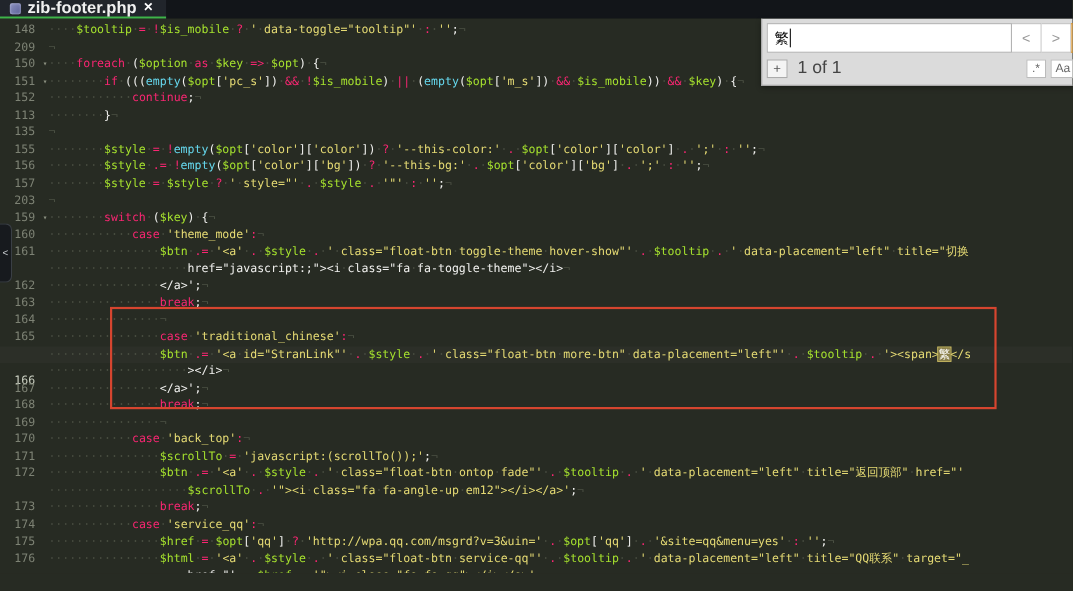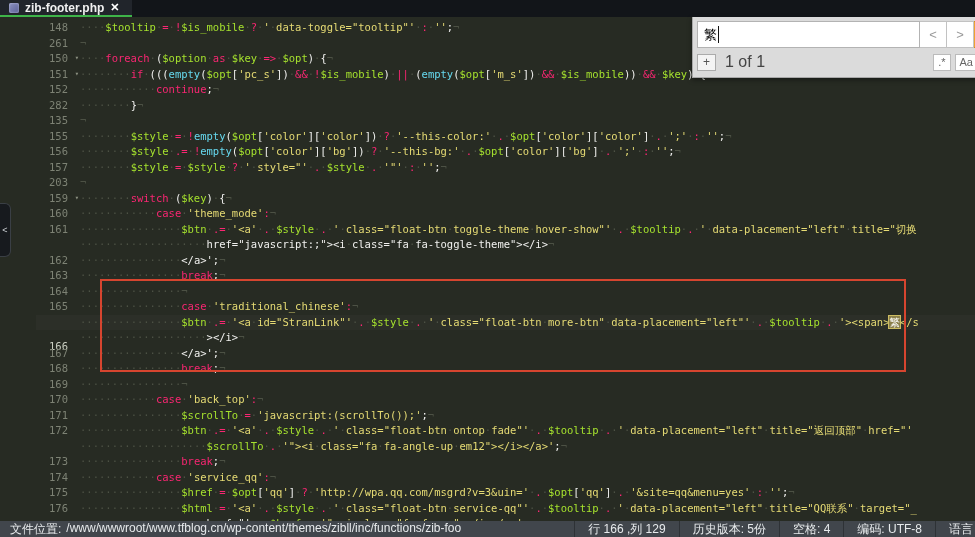--- a/index.html
+++ b/index.html
@@ -4,29 +4,29 @@
 <style>
   * { margin:0; padding:0; box-sizing:border-box; }
   html,body { width:975px; height:537px; overflow:hidden; background:#272b23;
               font-family:"Liberation Sans", sans-serif; }
   .screen { position:relative; width:975px; height:537px; overflow:hidden; }
 
   
   .tabbar { position:absolute; top:0; left:0; right:0; height:17px; background:#121519; display:flex; }
   .tab { display:inline-flex; align-items:center; gap:6px; padding:0 12px 0 9px;
          background:#21252b; border-bottom:2px solid #3eb449; height:17px; }
-  .tab-label { color:#f0f0f0; font-size:12px; font-weight:bold; white-space:nowrap; }
+  .tab-label { color:#f0f0f0; font-size:15px; font-weight:bold; white-space:nowrap; }
   .file-icon { width:10px; height:10px; border-radius:2px;
                background:linear-gradient(135deg,#8d92c0 0%,#6f74a8 60%,#5c6094 100%);
                box-shadow:inset 0 0 2px #c8cbe8; flex:none; }
   .tab-close { color:#ffffff; font-size:11px; font-weight:bold; line-height:1; cursor:pointer; }
 
   
   .editor { position:absolute; top:17px; left:0; right:0; bottom:16px; background:#272b23; overflow:hidden; }
-  .code-lines { padding-top:3px;padding-left:36px; }
+  .code-lines { padding-top:3px; }
   .code-row { display:flex; height:15.5px; line-height:15.5px;
               font-family:"DejaVu Sans Mono", monospace; font-size:10.5px; white-space:pre; }
   .code-row.active { background:rgba(255,255,255,0.025); }
   .gut { flex:none; width:44px; color:#7d8274; text-align:right; padding-right:12px;
          font-size:10.5px; position:relative; }
   .gut-active { background:#40453a; color:#c9cec0;margin-top:24px; }
   .fold { position:absolute; right:1px; top:0px; font-size:7px; color:#8b9080; }
   .ct { flex:1; white-space:pre; overflow:visible; }
   .tk-ws  { color:#4c5144; }
   .tk-kw  { color:#f92672; }
@@ -84,25 +84,25 @@
     <div class="tab">
       <span class="file-icon"></span>
       <span class="tab-label">zib-footer.php</span>
       <span class="tab-close">✕</span>
     </div>
   </div>
 
   <div class="editor">
     <div class="code-lines">
         <div class="code-row"><div class="gut">148</div><div class="ct"><span class="tk-ws">·</span><span class="tk-ws">·</span><span class="tk-ws">·</span><span class="tk-ws">·</span><span class="tk-var">$tooltip</span><span class="tk-ws">·</span><span class="tk-kw">=</span><span class="tk-ws">·</span><span class="tk-kw">!</span><span class="tk-var">$is_mobile</span><span class="tk-ws">·</span><span class="tk-kw">?</span><span class="tk-ws">·</span><span class="tk-str">'</span><span class="tk-ws">·</span><span class="tk-str">data-toggle="tooltip"'</span><span class="tk-ws">·</span><span class="tk-kw">:</span><span class="tk-ws">·</span><span class="tk-str">''</span><span class="tk-pln">;</span><span class="tk-ws">¬</span></div></div>
-        <div class="code-row"><div class="gut">261</div><div class="ct"><span class="tk-ws">¬</span></div></div>
+        <div class="code-row"><div class="gut">209</div><div class="ct"><span class="tk-ws">¬</span></div></div>
         <div class="code-row"><div class="gut">150<span class="fold">▾</span></div><div class="ct"><span class="tk-ws">·</span><span class="tk-ws">·</span><span class="tk-ws">·</span><span class="tk-ws">·</span><span class="tk-kw">foreach</span><span class="tk-ws">·</span><span class="tk-pln">(</span><span class="tk-var">$option</span><span class="tk-ws">·</span><span class="tk-kw">as</span><span class="tk-ws">·</span><span class="tk-var">$key</span><span class="tk-ws">·</span><span class="tk-kw">=&gt;</span><span class="tk-ws">·</span><span class="tk-var">$opt</span><span class="tk-pln">)</span><span class="tk-ws">·</span><span class="tk-pln">{</span><span class="tk-ws">¬</span></div></div>
         <div class="code-row"><div class="gut">151<span class="fold">▾</span></div><div class="ct"><span class="tk-ws">·</span><span class="tk-ws">·</span><span class="tk-ws">·</span><span class="tk-ws">·</span><span class="tk-ws">·</span><span class="tk-ws">·</span><span class="tk-ws">·</span><span class="tk-ws">·</span><span class="tk-kw">if</span><span class="tk-ws">·</span><span class="tk-pln">(((</span><span class="tk-fn">empty</span><span class="tk-pln">(</span><span class="tk-var">$opt</span><span class="tk-pln">[</span><span class="tk-str">'pc_s'</span><span class="tk-pln">])</span><span class="tk-ws">·</span><span class="tk-kw">&amp;&amp;</span><span class="tk-ws">·</span><span class="tk-kw">!</span><span class="tk-var">$is_mobile</span><span class="tk-pln">)</span><span class="tk-ws">·</span><span class="tk-kw">||</span><span class="tk-ws">·</span><span class="tk-pln">(</span><span class="tk-fn">empty</span><span class="tk-pln">(</span><span class="tk-var">$opt</span><span class="tk-pln">[</span><span class="tk-str">'m_s'</span><span class="tk-pln">])</span><span class="tk-ws">·</span><span class="tk-kw">&amp;&amp;</span><span class="tk-ws">·</span><span class="tk-var">$is_mobile</span><span class="tk-pln">))</span><span class="tk-ws">·</span><span class="tk-kw">&amp;&amp;</span><span class="tk-ws">·</span><span class="tk-var">$key</span><span class="tk-pln">)</span><span class="tk-ws">·</span><span class="tk-pln">{</span><span class="tk-ws">¬</span></div></div>
         <div class="code-row"><div class="gut">152</div><div class="ct"><span class="tk-ws">·</span><span class="tk-ws">·</span><span class="tk-ws">·</span><span class="tk-ws">·</span><span class="tk-ws">·</span><span class="tk-ws">·</span><span class="tk-ws">·</span><span class="tk-ws">·</span><span class="tk-ws">·</span><span class="tk-ws">·</span><span class="tk-ws">·</span><span class="tk-ws">·</span><span class="tk-kw">continue</span><span class="tk-pln">;</span><span class="tk-ws">¬</span></div></div>
-        <div class="code-row"><div class="gut">282</div><div class="ct"><span class="tk-ws">·</span><span class="tk-ws">·</span><span class="tk-ws">·</span><span class="tk-ws">·</span><span class="tk-ws">·</span><span class="tk-ws">·</span><span class="tk-ws">·</span><span class="tk-ws">·</span><span class="tk-pln">}</span><span class="tk-ws">¬</span></div></div>
+        <div class="code-row"><div class="gut">113</div><div class="ct"><span class="tk-ws">·</span><span class="tk-ws">·</span><span class="tk-ws">·</span><span class="tk-ws">·</span><span class="tk-ws">·</span><span class="tk-ws">·</span><span class="tk-ws">·</span><span class="tk-ws">·</span><span class="tk-pln">}</span><span class="tk-ws">¬</span></div></div>
         <div class="code-row"><div class="gut">135</div><div class="ct"><span class="tk-ws">¬</span></div></div>
         <div class="code-row"><div class="gut">155</div><div class="ct"><span class="tk-ws">·</span><span class="tk-ws">·</span><span class="tk-ws">·</span><span class="tk-ws">·</span><span class="tk-ws">·</span><span class="tk-ws">·</span><span class="tk-ws">·</span><span class="tk-ws">·</span><span class="tk-var">$style</span><span class="tk-ws">·</span><span class="tk-kw">=</span><span class="tk-ws">·</span><span class="tk-kw">!</span><span class="tk-fn">empty</span><span class="tk-pln">(</span><span class="tk-var">$opt</span><span class="tk-pln">[</span><span class="tk-str">'color'</span><span class="tk-pln">][</span><span class="tk-str">'color'</span><span class="tk-pln">])</span><span class="tk-ws">·</span><span class="tk-kw">?</span><span class="tk-ws">·</span><span class="tk-str">'--this-color:'</span><span class="tk-ws">·</span><span class="tk-kw">.</span><span class="tk-ws">·</span><span class="tk-var">$opt</span><span class="tk-pln">[</span><span class="tk-str">'color'</span><span class="tk-pln">][</span><span class="tk-str">'color'</span><span class="tk-pln">]</span><span class="tk-ws">·</span><span class="tk-kw">.</span><span class="tk-ws">·</span><span class="tk-str">';'</span><span class="tk-ws">·</span><span class="tk-kw">:</span><span class="tk-ws">·</span><span class="tk-str">''</span><span class="tk-pln">;</span><span class="tk-ws">¬</span></div></div>
         <div class="code-row"><div class="gut">156</div><div class="ct"><span class="tk-ws">·</span><span class="tk-ws">·</span><span class="tk-ws">·</span><span class="tk-ws">·</span><span class="tk-ws">·</span><span class="tk-ws">·</span><span class="tk-ws">·</span><span class="tk-ws">·</span><span class="tk-var">$style</span><span class="tk-ws">·</span><span class="tk-kw">.=</span><span class="tk-ws">·</span><span class="tk-kw">!</span><span class="tk-fn">empty</span><span class="tk-pln">(</span><span class="tk-var">$opt</span><span class="tk-pln">[</span><span class="tk-str">'color'</span><span class="tk-pln">][</span><span class="tk-str">'bg'</span><span class="tk-pln">])</span><span class="tk-ws">·</span><span class="tk-kw">?</span><span class="tk-ws">·</span><span class="tk-str">'--this-bg:'</span><span class="tk-ws">·</span><span class="tk-kw">.</span><span class="tk-ws">·</span><span class="tk-var">$opt</span><span class="tk-pln">[</span><span class="tk-str">'color'</span><span class="tk-pln">][</span><span class="tk-str">'bg'</span><span class="tk-pln">]</span><span class="tk-ws">·</span><span class="tk-kw">.</span><span class="tk-ws">·</span><span class="tk-str">';'</span><span class="tk-ws">·</span><span class="tk-kw">:</span><span class="tk-ws">·</span><span class="tk-str">''</span><span class="tk-pln">;</span><span class="tk-ws">¬</span></div></div>
         <div class="code-row"><div class="gut">157</div><div class="ct"><span class="tk-ws">·</span><span class="tk-ws">·</span><span class="tk-ws">·</span><span class="tk-ws">·</span><span class="tk-ws">·</span><span class="tk-ws">·</span><span class="tk-ws">·</span><span class="tk-ws">·</span><span class="tk-var">$style</span><span class="tk-ws">·</span><span class="tk-kw">=</span><span class="tk-ws">·</span><span class="tk-var">$style</span><span class="tk-ws">·</span><span class="tk-kw">?</span><span class="tk-ws">·</span><span class="tk-str">'</span><span class="tk-ws">·</span><span class="tk-str">style="'</span><span class="tk-ws">·</span><span class="tk-kw">.</span><span class="tk-ws">·</span><span class="tk-var">$style</span><span class="tk-ws">·</span><span class="tk-kw">.</span><span class="tk-ws">·</span><span class="tk-str">'"'</span><span class="tk-ws">·</span><span class="tk-kw">:</span><span class="tk-ws">·</span><span class="tk-str">''</span><span class="tk-pln">;</span><span class="tk-ws">¬</span></div></div>
         <div class="code-row"><div class="gut">203</div><div class="ct"><span class="tk-ws">¬</span></div></div>
         <div class="code-row"><div class="gut">159<span class="fold">▾</span></div><div class="ct"><span class="tk-ws">·</span><span class="tk-ws">·</span><span class="tk-ws">·</span><span class="tk-ws">·</span><span class="tk-ws">·</span><span class="tk-ws">·</span><span class="tk-ws">·</span><span class="tk-ws">·</span><span class="tk-kw">switch</span><span class="tk-ws">·</span><span class="tk-pln">(</span><span class="tk-var">$key</span><span class="tk-pln">)</span><span class="tk-ws">·</span><span class="tk-pln">{</span><span class="tk-ws">¬</span></div></div>
         <div class="code-row"><div class="gut">160</div><div class="ct"><span class="tk-ws">·</span><span class="tk-ws">·</span><span class="tk-ws">·</span><span class="tk-ws">·</span><span class="tk-ws">·</span><span class="tk-ws">·</span><span class="tk-ws">·</span><span class="tk-ws">·</span><span class="tk-ws">·</span><span class="tk-ws">·</span><span class="tk-ws">·</span><span class="tk-ws">·</span><span class="tk-kw">case</span><span class="tk-ws">·</span><span class="tk-str">'theme_mode'</span><span class="tk-kw">:</span><span class="tk-ws">¬</span></div></div>
         <div class="code-row"><div class="gut">161</div><div class="ct"><span class="tk-ws">·</span><span class="tk-ws">·</span><span class="tk-ws">·</span><span class="tk-ws">·</span><span class="tk-ws">·</span><span class="tk-ws">·</span><span class="tk-ws">·</span><span class="tk-ws">·</span><span class="tk-ws">·</span><span class="tk-ws">·</span><span class="tk-ws">·</span><span class="tk-ws">·</span><span class="tk-ws">·</span><span class="tk-ws">·</span><span class="tk-ws">·</span><span class="tk-ws">·</span><span class="tk-var">$btn</span><span class="tk-ws">·</span><span class="tk-kw">.=</span><span class="tk-ws">·</span><span class="tk-str">'&lt;a'</span><span class="tk-ws">·</span><span class="tk-kw">.</span><span class="tk-ws">·</span><span class="tk-var">$style</span><span class="tk-ws">·</span><span class="tk-kw">.</span><span class="tk-ws">·</span><span class="tk-str">'</span><span class="tk-ws">·</span><span class="tk-str">class="float-btn</span><span class="tk-ws">·</span><span class="tk-str">toggle-theme</span><span class="tk-ws">·</span><span class="tk-str">hover-show"'</span><span class="tk-ws">·</span><span class="tk-kw">.</span><span class="tk-ws">·</span><span class="tk-var">$tooltip</span><span class="tk-ws">·</span><span class="tk-kw">.</span><span class="tk-ws">·</span><span class="tk-str">'</span><span class="tk-ws">·</span><span class="tk-str">data-placement="left"</span><span class="tk-ws">·</span><span class="tk-str">title="切换</span></div></div>
         <div class="code-row"><div class="gut"></div><div class="ct"><span class="tk-ws">·</span><span class="tk-ws">·</span><span class="tk-ws">·</span><span class="tk-ws">·</span><span class="tk-ws">·</span><span class="tk-ws">·</span><span class="tk-ws">·</span><span class="tk-ws">·</span><span class="tk-ws">·</span><span class="tk-ws">·</span><span class="tk-ws">·</span><span class="tk-ws">·</span><span class="tk-ws">·</span><span class="tk-ws">·</span><span class="tk-ws">·</span><span class="tk-ws">·</span><span class="tk-ws">·</span><span class="tk-ws">·</span><span class="tk-ws">·</span><span class="tk-ws">·</span><span class="tk-pln">href="javascript:;"&gt;&lt;i</span><span class="tk-ws">·</span><span class="tk-pln">class="fa</span><span class="tk-ws">·</span><span class="tk-pln">fa-toggle-theme"&gt;&lt;/i&gt;</span><span class="tk-ws">¬</span></div></div>
         <div class="code-row"><div class="gut">162</div><div class="ct"><span class="tk-ws">·</span><span class="tk-ws">·</span><span class="tk-ws">·</span><span class="tk-ws">·</span><span class="tk-ws">·</span><span class="tk-ws">·</span><span class="tk-ws">·</span><span class="tk-ws">·</span><span class="tk-ws">·</span><span class="tk-ws">·</span><span class="tk-ws">·</span><span class="tk-ws">·</span><span class="tk-ws">·</span><span class="tk-ws">·</span><span class="tk-ws">·</span><span class="tk-ws">·</span><span class="tk-pln">&lt;/a&gt;';</span><span class="tk-ws">¬</span></div></div>
@@ -143,27 +143,14 @@
       <span class="sp-edge"></span>
     </div>
     <div class="sp-row2">
       <span class="sp-plus">+</span>
       <span class="sp-count">1 of 1</span>
       <span class="sp-opt">.*</span>
       <span class="sp-opt">Aa</span>
     </div>
   </div>
 
-  <div class="statusbar">
-    <div class="sb-left">
-      <span>文件位置:</span>
-      <span>/www/wwwroot/www.tfblog.cn/wp-content/themes/zibll/inc/functions/zib-foo</span>
-    </div>
-    <div class="sb-right">
-      <span class="sb-item">行 166 ,列 129</span>
-      <span class="sb-item">历史版本: 5份</span>
-      <span class="sb-item">空格: 4</span>
-      <span class="sb-item">编码: UTF-8</span>
-      <span class="sb-item">语言</span>
-    </div>
-  </div>
 
 </div>
 
 </body></html>

